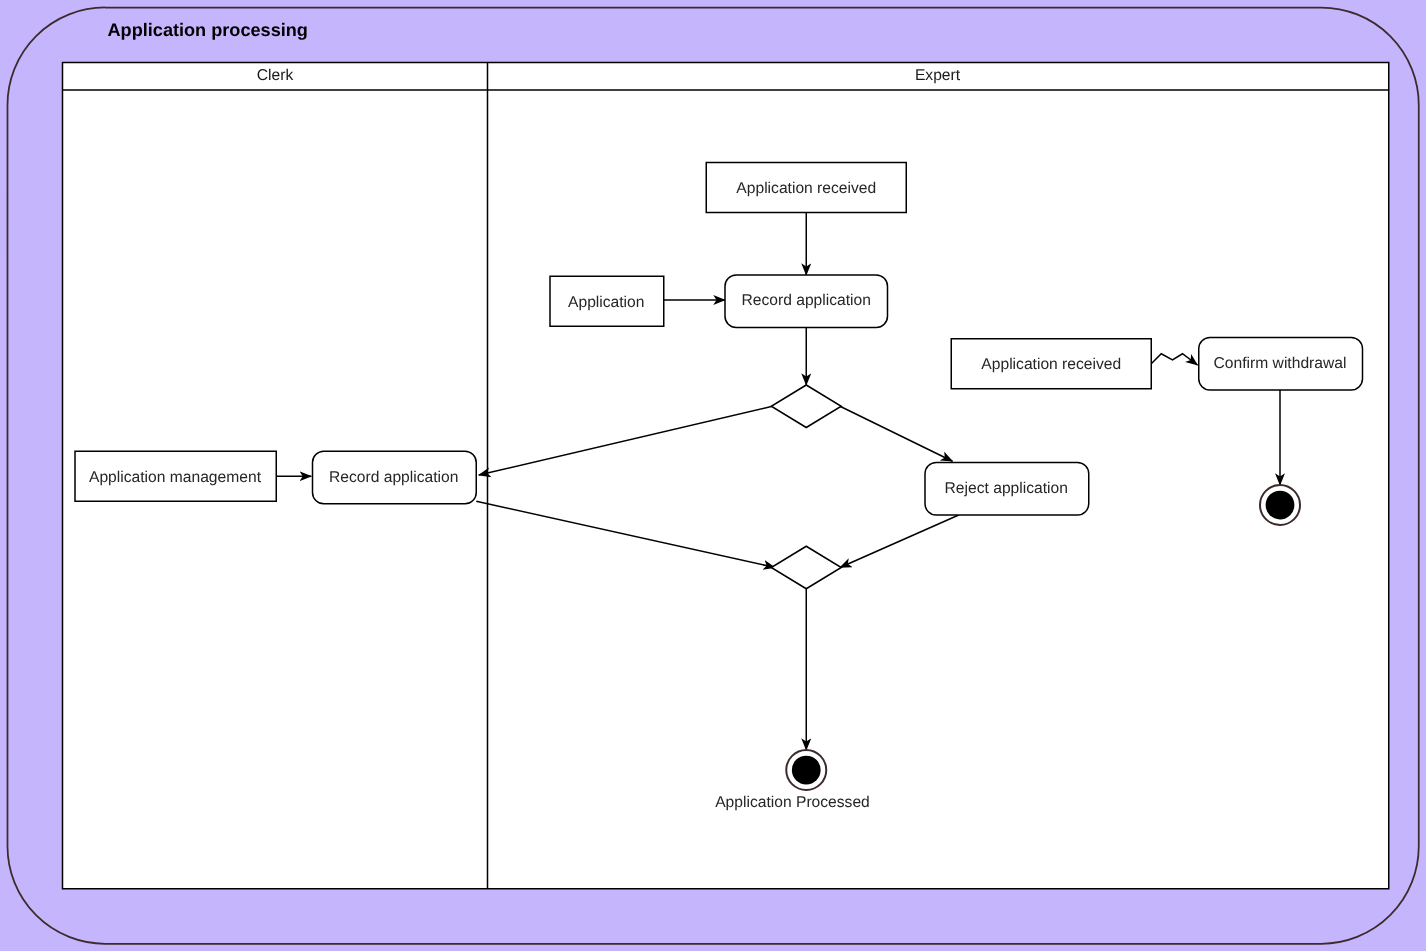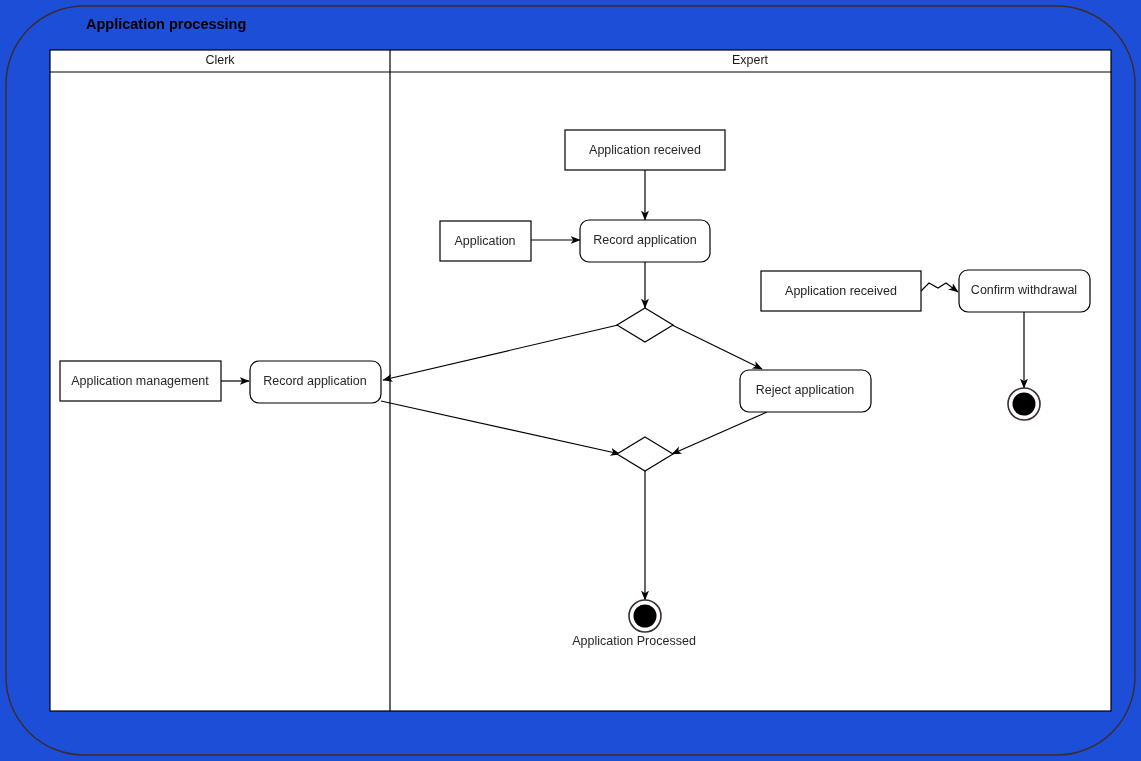--- a/index.html
+++ b/index.html
@@ -7,21 +7,21 @@
     padding: 0;
     background: #ffffff;
   }
   body {
     font-family: "Liberation Sans", sans-serif;
   }
   #canvas-wrap {
     position: relative;
     width: 1141px;
     height: 761px;
-    background: #1d4ed8;
+    background: #c4b5fd;
     overflow: hidden;
   }
   svg#diagram {
     display: block;
     width: 1141px;
     height: 761px;
   }
   .frame-outline {
     fill: none;
     stroke: #3d2b2b;

